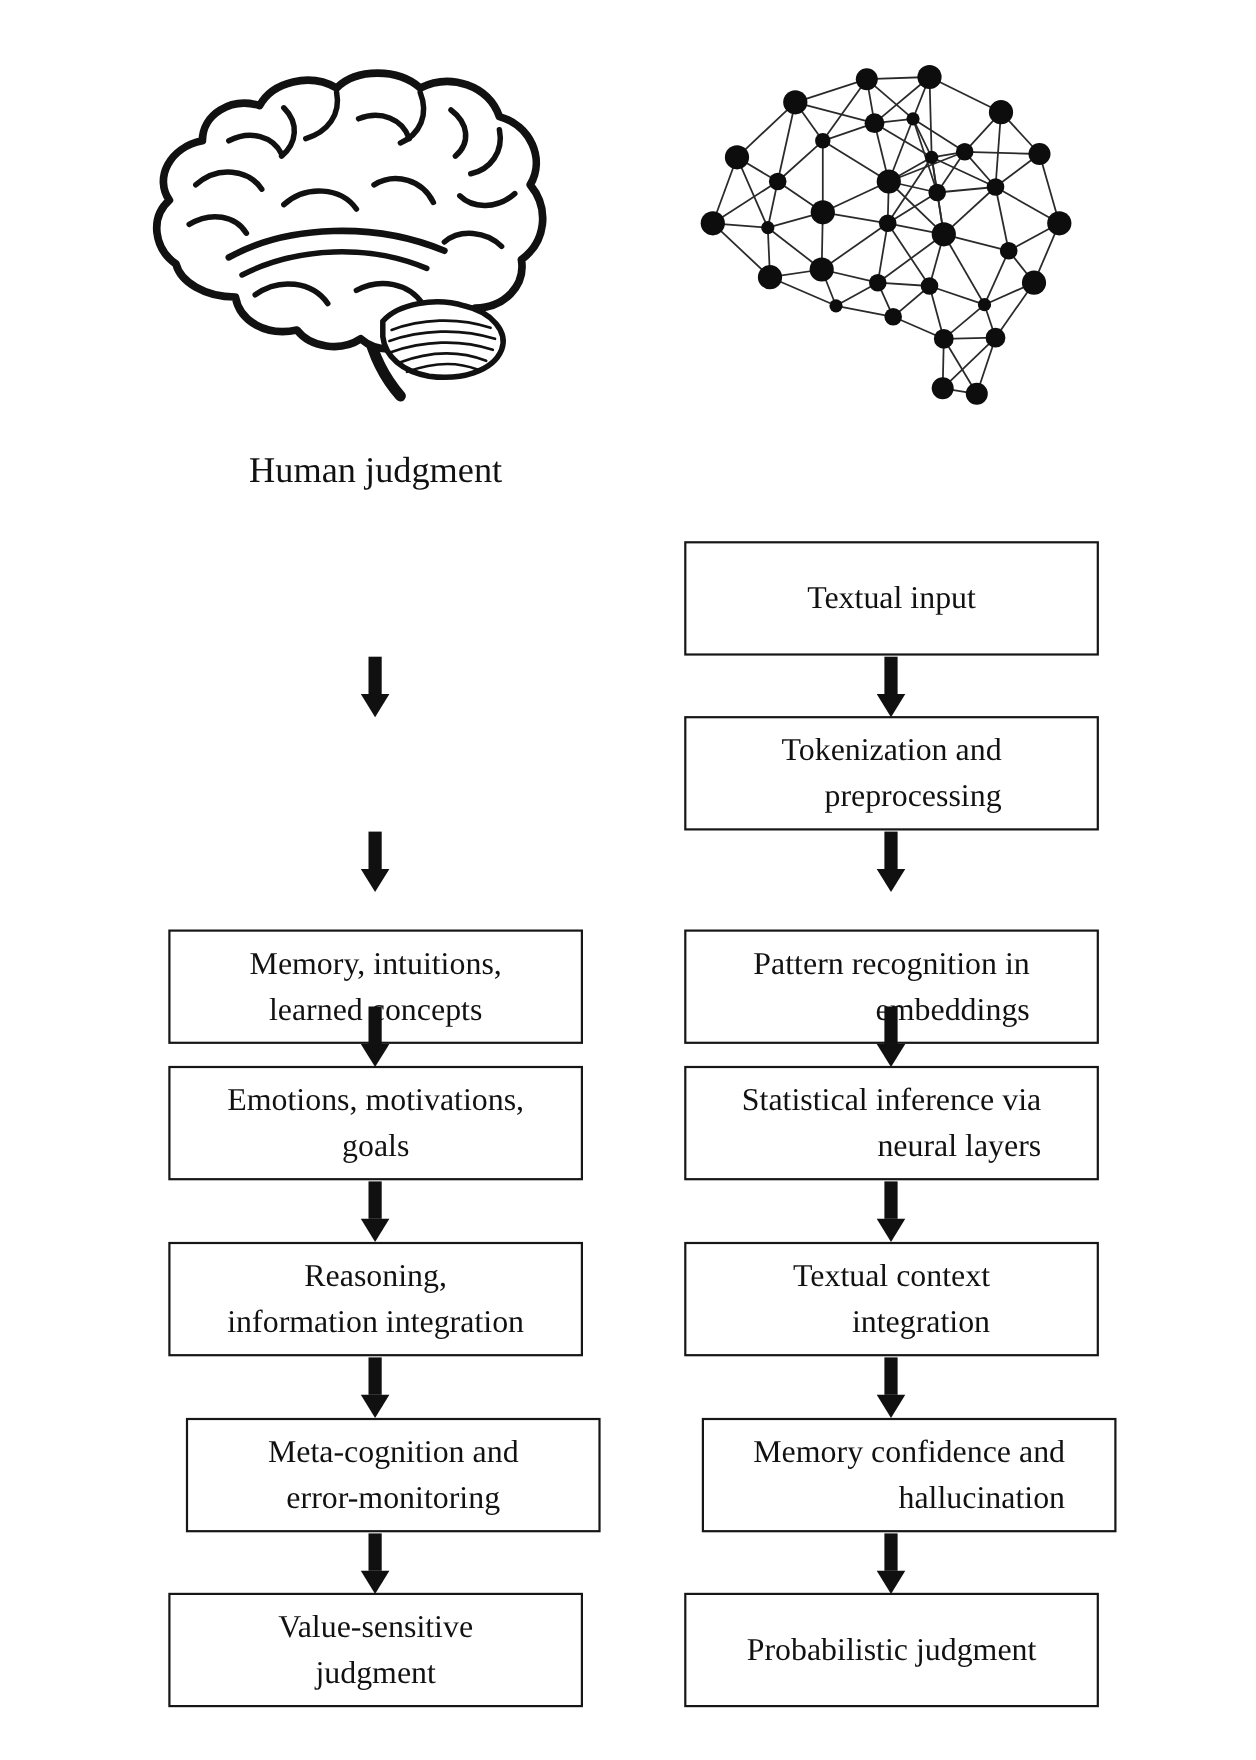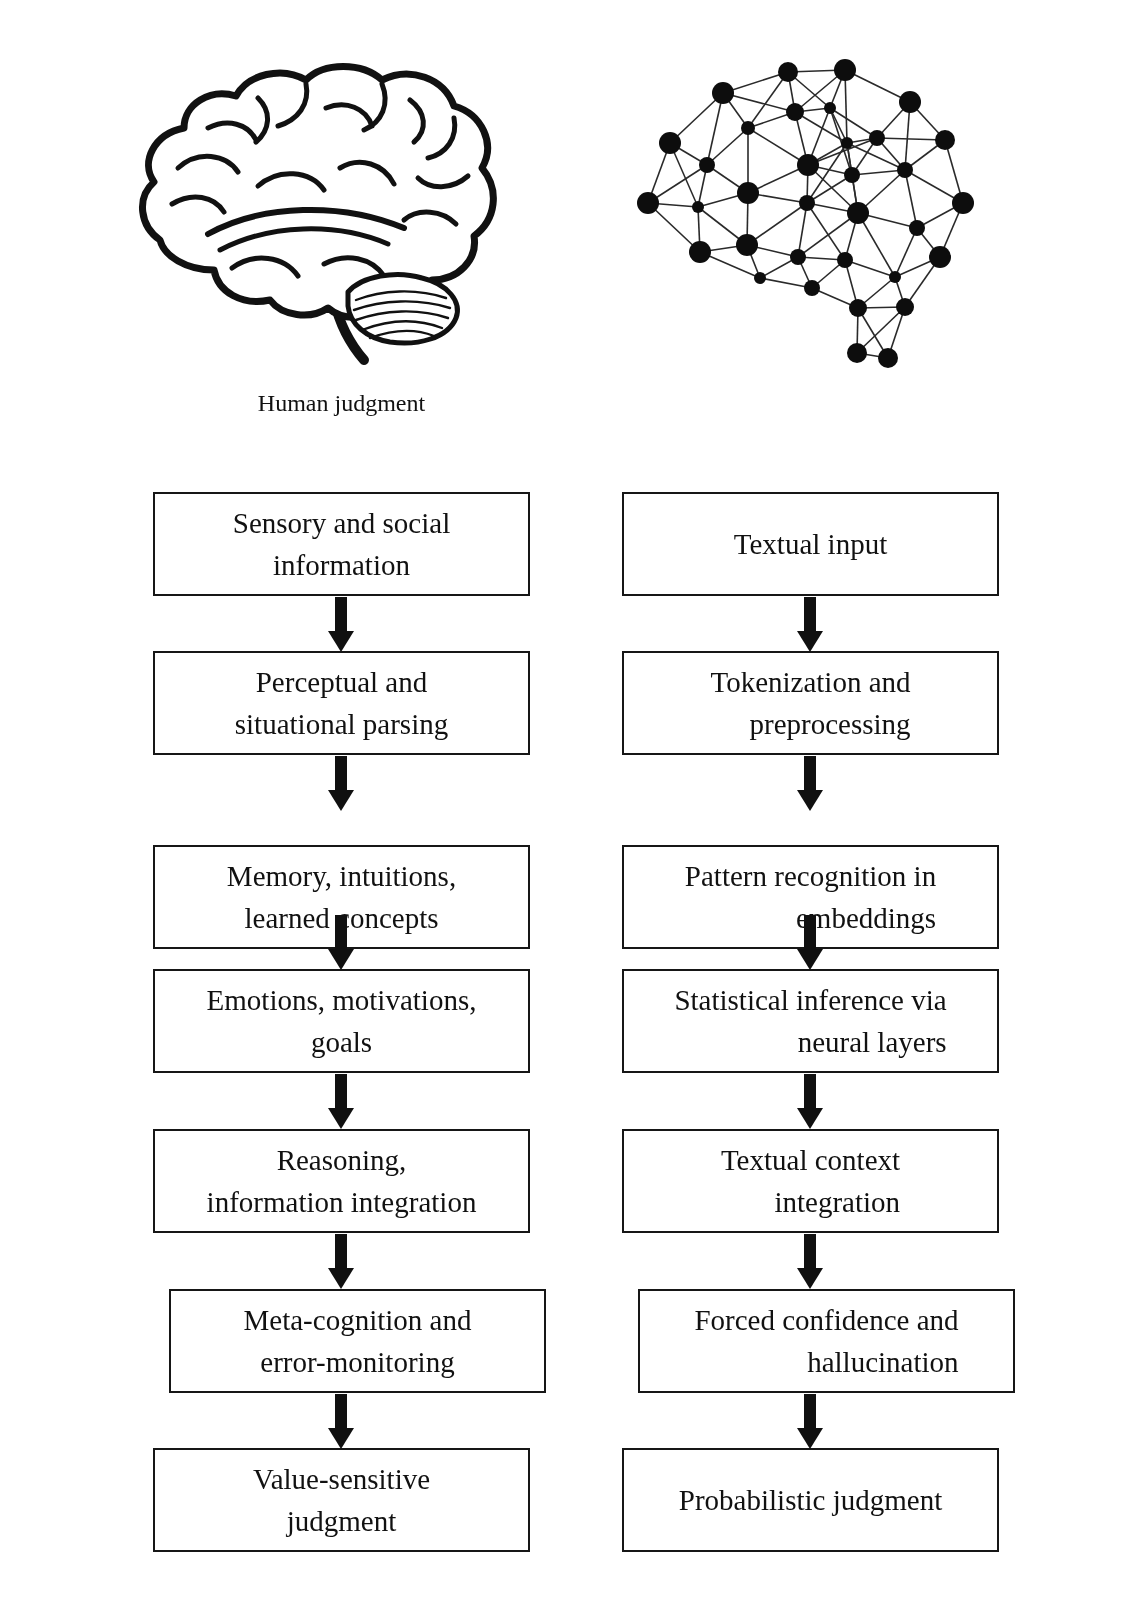--- a/index.html
+++ b/index.html
@@ -9,23 +9,24 @@
     background:#ffffff;
     font-family:"Liberation Serif","DejaVu Serif",serif;
     color:#111;
     overflow:hidden;
   }
   .illustration{position:absolute;}
   .col-label{
     position:absolute;
     width:377px;
     text-align:center;
-    font-size:24px;
+    font-size:33px;
     line-height:1.1;
     color:#111;
+    margin-top:20px;
   }
   .flowbox{
     position:absolute;
     width:373px;
     height:100px;
     border:2px solid #161616;
     background:#ffffff;
     display:flex;
     align-items:center;
     justify-content:center;
@@ -246,45 +247,41 @@
         <circle cx="270" cy="222" r="6" fill="#0d0d0d"></circle>
         <circle cx="280" cy="252" r="9" fill="#0d0d0d"></circle>
         <circle cx="233" cy="253" r="9" fill="#0d0d0d"></circle>
         <circle cx="232" cy="298" r="10" fill="#0d0d0d"></circle>
         <circle cx="263" cy="303" r="10" fill="#0d0d0d"></circle>
       </svg>
   </div>
 
   <div class="col-label" style="left:153px;top:390px;">Human judgment</div>
 
-  <div class="flowbox col-l r0">Sensory and social
-information</div>
-  <div class="flowbox col-l r1">Perceptual and
-situational parsing</div>
   <div class="flowbox col-l r2">Memory, intuitions,
 learned concepts</div>
   <div class="flowbox col-l r4">Reasoning,
 information integration</div>
   <div class="flowbox col-l r3">Emotions, motivations,
 goals</div>
   <div class="flowbox col-l r5">Meta-cognition and
 error-monitoring</div>
   <div class="flowbox col-l r6">Value-sensitive
 judgment</div>
 
   <div class="flowbox col-r r0">Textual input</div>
   <div class="flowbox col-r r1">Tokenization and
 preprocessing</div>
   <div class="flowbox col-r r2">Pattern recognition in
 embeddings</div>
   <div class="flowbox col-r r3">Statistical inference via
 neural layers</div>
   <div class="flowbox col-r r4">Textual context
 integration</div>
-  <div class="flowbox col-r r5">Forced confidence and
+  <div class="flowbox col-r r5">Memory confidence and
 hallucination</div>
   <div class="flowbox col-r r6">Probabilistic judgment</div>
 
   <div class="arrow ar-l a0">
       <div class="shaft"></div>
       <div class="head"></div>
     </div>
   <div class="arrow ar-l a1">
       <div class="shaft"></div>
       <div class="head"></div>

